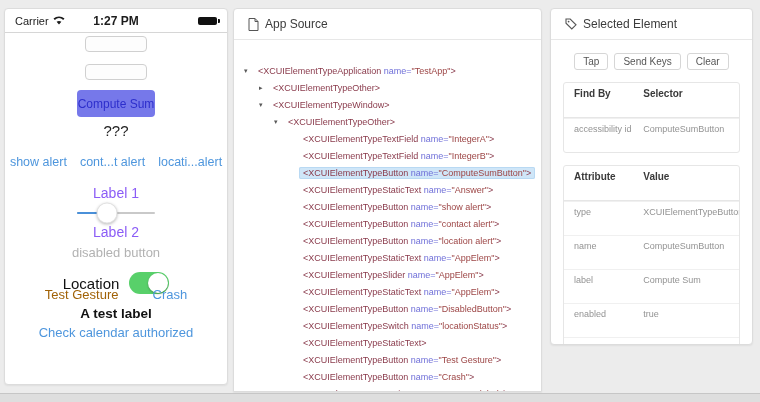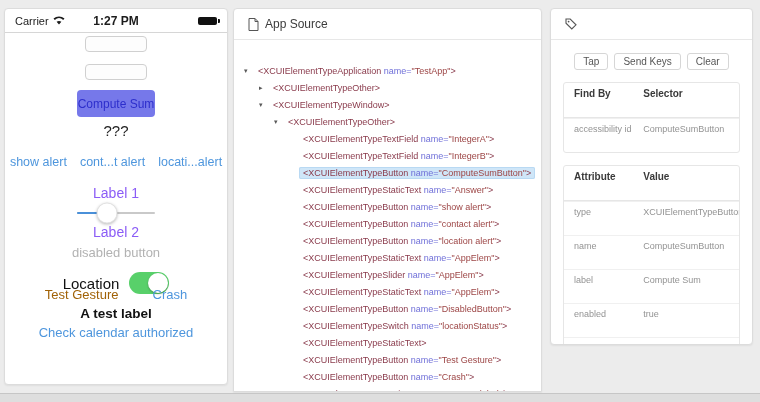--- a/index.html
+++ b/index.html
@@ -249,20 +249,21 @@
       </div>
     </div>
 </div>
 
 <div class="card" id="selected-card">
   <div class="panel-header">
     <svg width="12" height="12" viewBox="0 0 12 12">
       <path d="M1 1 h4.2 L11 6.8 6.8 11 1 5.2 Z" fill="none" stroke="#555" stroke-width="1.1"></path>
       <circle cx="3.6" cy="3.6" r="0.9" fill="#555"></circle>
     </svg>
+    <span>Selected Element</span>
   </div>
 
   <div class="actions" id="actions">
       <button class="action-btn">Tap</button>
       <button class="action-btn">Send Keys</button>
       <button class="action-btn">Clear</button>
     </div>
 
   <div class="mini-table" id="find-table">
       <div class="mt-row mt-head">

